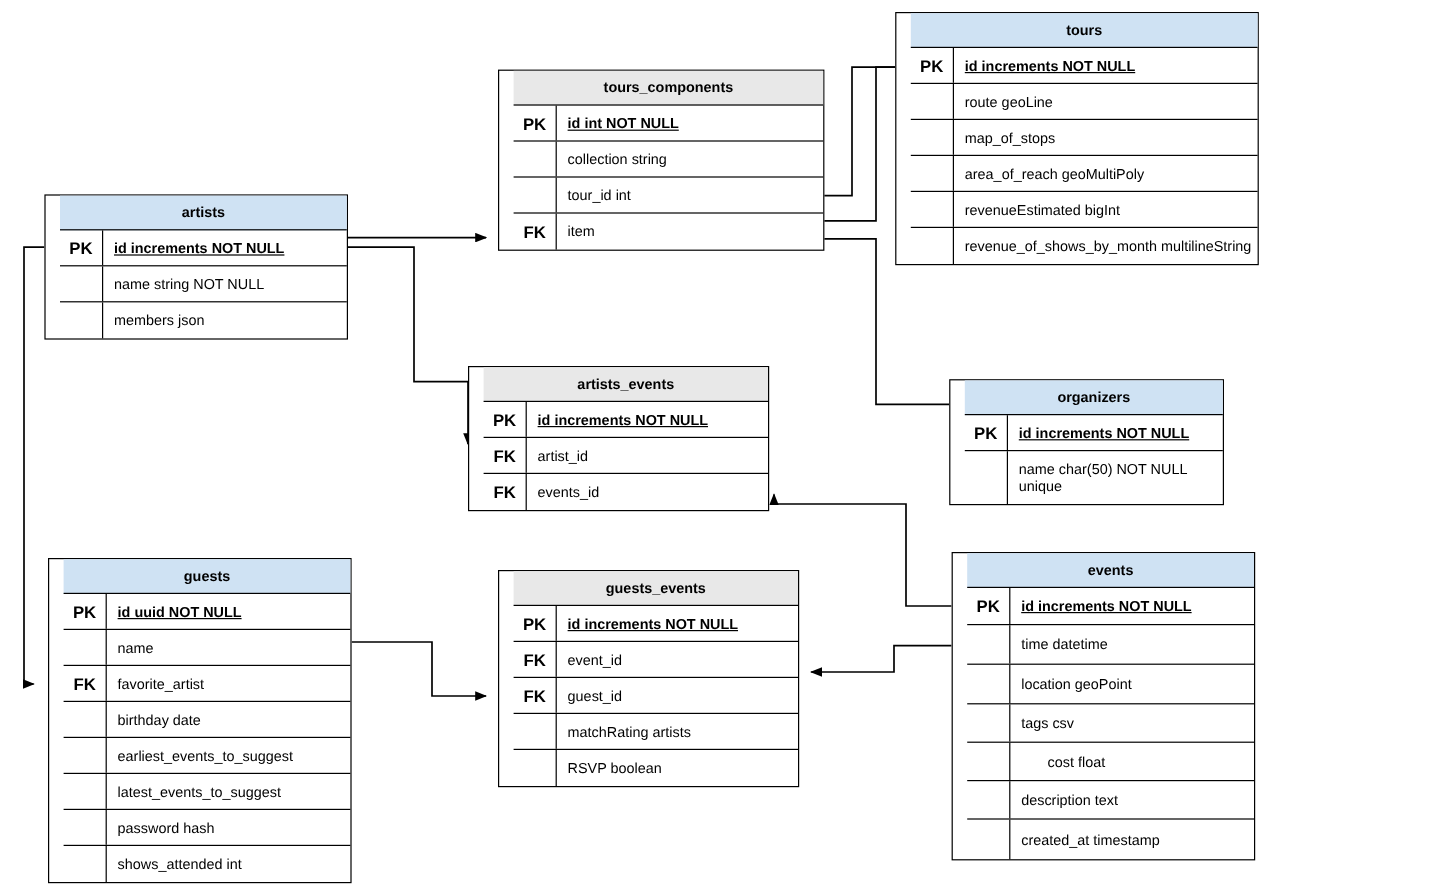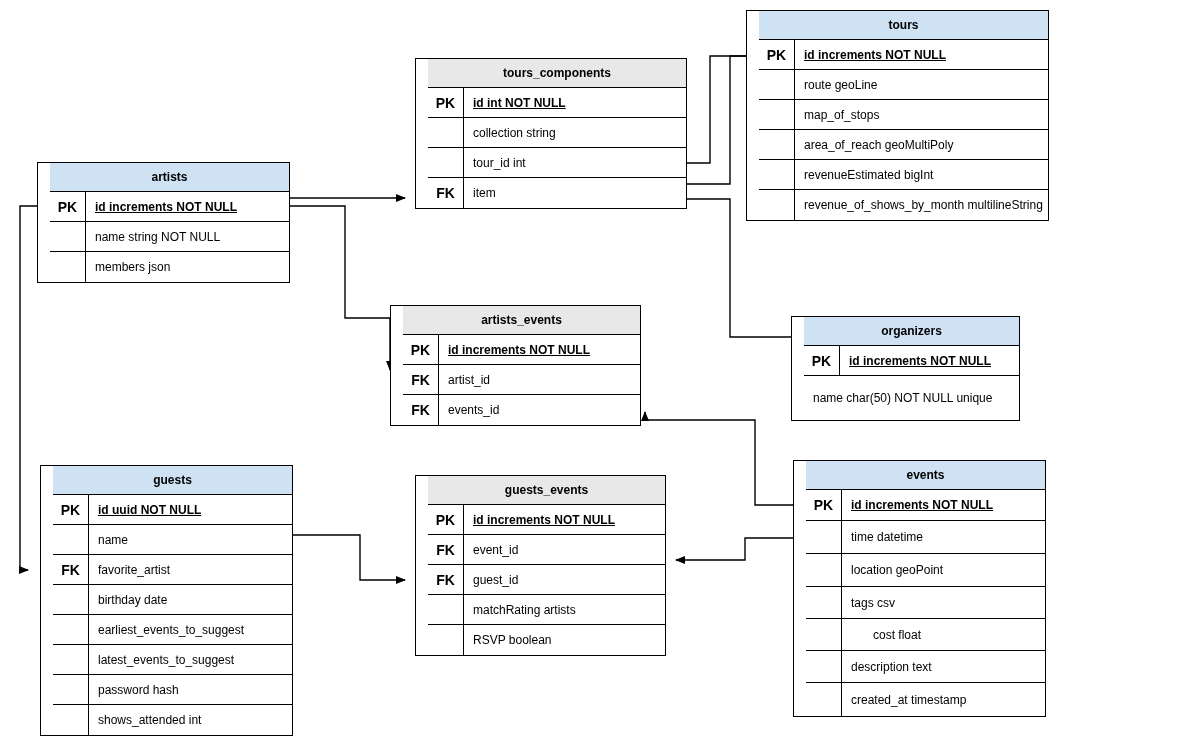--- a/index.html
+++ b/index.html
@@ -180,21 +180,21 @@
       <div class="col-cell">members json</div>
     </div>
   </div>
 
   <div class="table-box" style="left:791px; top:292px; width:229px;margin-top:24px;">
     <div class="table-title">organizers</div>
     <div class="row">
       <div class="key-cell">PK</div>
       <div class="col-cell pk">id increments NOT NULL</div>
     </div>
-    <div class="row last" style="height:44px;flex-direction:column;">
+    <div class="row last" style="height:44px;">
       <div class="key-cell empty"></div>
       <div class="col-cell">name char(50) NOT NULL unique</div>
     </div>
   </div>
 
   <div class="table-box" style="left:390px; top:305px; width:251px;">
     <div class="table-title grey">artists_events</div>
     <div class="row">
       <div class="key-cell">PK</div>
       <div class="col-cell pk">id increments NOT NULL</div>

